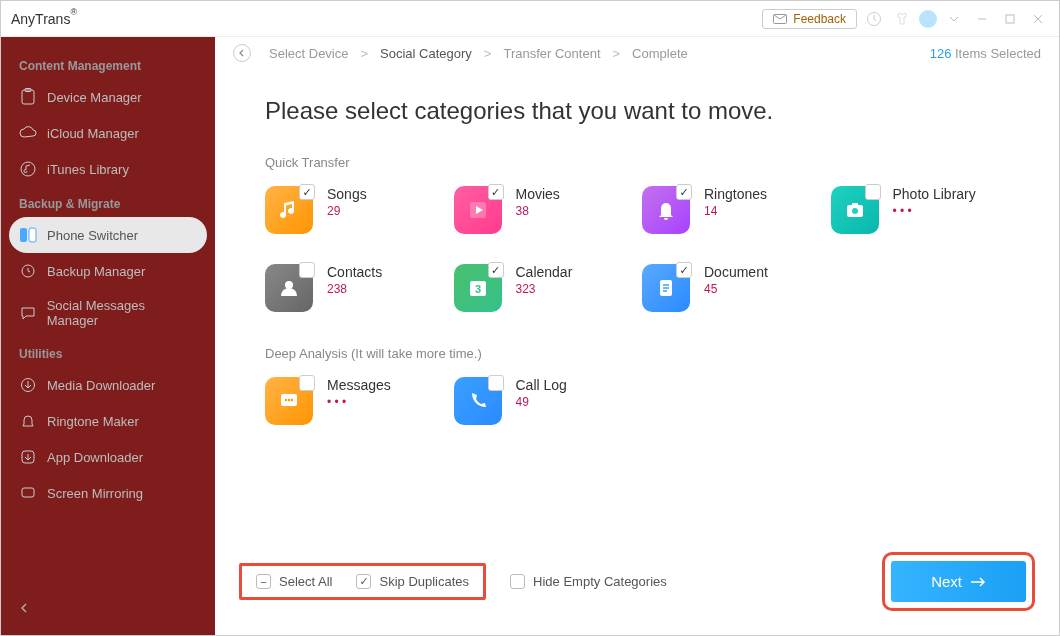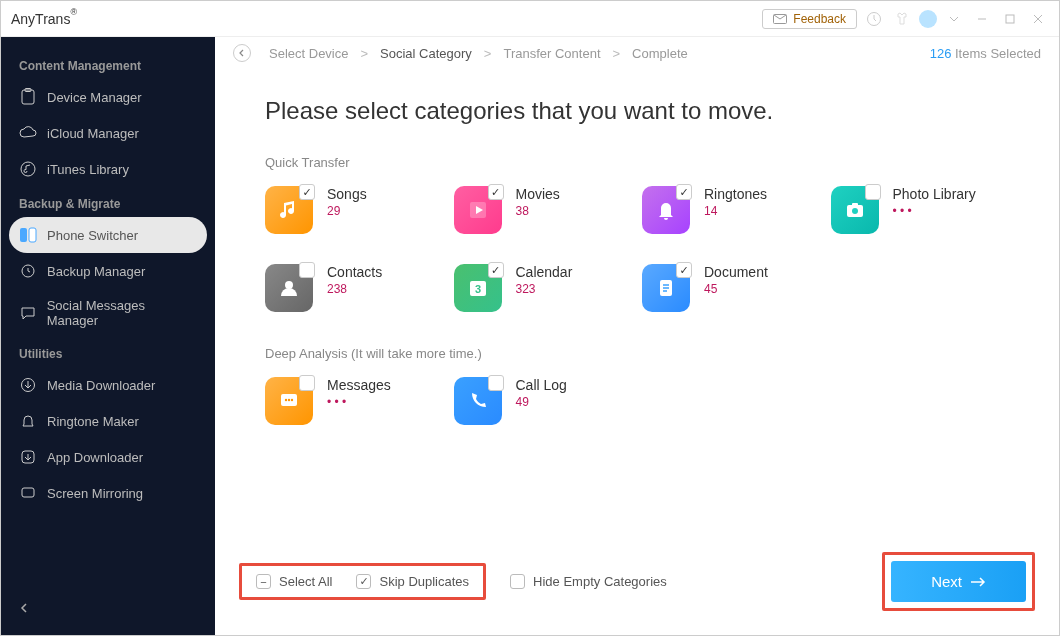--- a/index.html
+++ b/index.html
@@ -10,21 +10,21 @@
   .titlebar { height: 36px; display: flex; align-items: center; padding: 0 10px; border-bottom: 1px solid #eee; font-size: 14px; color: #333; }
   .titlebar .app-name { font-weight: 500; flex: 0 0 auto; }
   .titlebar .app-name sup { font-size: 9px; position: relative; top: -3px; }
   .titlebar .spacer { flex: 1; }
   .titlebar .feedback { display: flex; align-items: center; gap: 6px; border: 1px solid #ccc; border-radius: 3px; padding: 2px 10px; font-size: 12px; color: #a16207; cursor: pointer; }
   .titlebar .icon-btn { width: 22px; height: 22px; display: flex; align-items: center; justify-content: center; color: #bbb; margin-left: 6px; cursor: pointer; }
   .titlebar .avatar { width: 18px; height: 18px; border-radius: 50%; background: #b9e3ff; margin-left: 6px; }
 
   
   .main { flex: 1; display: flex; min-height: 0; }
-  .sidebar { width: 214px; background: #0f172a; padding: 12px 0; font-size: 13px; color: #b8b8b8; display: flex; flex-direction: column; }
+  .sidebar { width: 214px; background: #7f1d1d; padding: 12px 0; font-size: 13px; color: #b8b8b8; display: flex; flex-direction: column; }
   .sidebar .section-title { padding: 6px 18px; font-size: 12px; color: #999; font-weight: 600; margin-top: 4px; }
   .sidebar .item { display: flex; align-items: center; gap: 10px; padding: 9px 18px; cursor: pointer; color: #bdbdbd; }
   .sidebar .item.active { background: #e8e8e8; border-radius: 18px; margin: 0 8px; padding-left: 10px; color: #555; }
   .sidebar .item .icn { width: 18px; height: 18px; display: flex; align-items: center; justify-content: center; }
   .sidebar .collapse { margin-top: auto; padding: 10px 18px; color: #aaa; cursor: pointer; }
 
   .content { flex: 1; display: flex; flex-direction: column; }
 
   .topbar { height: 32px; display: flex; align-items: center; padding: 6px 18px; font-size: 13px; color: #999; gap: 12px; }
   .topbar .back { width: 18px; height: 18px; border: 1px solid #ccc; border-radius: 50%; display: flex; align-items: center; justify-content: center; font-size: 11px; color: #888; cursor: pointer; margin-right: 6px;}
@@ -44,21 +44,21 @@
   .cat .check { position: absolute; top: -2px; right: -2px; width: 16px; height: 16px; background: #fff; border: 1px solid #ccc; border-radius: 3px; display: flex; align-items: center; justify-content: center; font-size: 11px; color: #333; }
   .cat .txt .name { font-size: 14px; color: #333; font-weight: 500; }
   .cat .txt .count { font-size: 12px; color: #be185d; margin-top: 2px; }
   .c-orange{background:linear-gradient(135deg,#ffb347,#ff9500);} .c-pink{background:linear-gradient(135deg,#ff5fa2,#ff3b8d);} .c-purple{background:linear-gradient(135deg,#c471ed,#a742ff);} .c-cyan{background:linear-gradient(135deg,#1fd1c1,#09b8ad);} .c-grey{background:linear-gradient(135deg,#888,#666);} .c-green{background:linear-gradient(135deg,#4ac06f,#35c18b);} .c-blue{background:linear-gradient(135deg,#5aa9ff,#2a8bff);} .c-blue2{background:linear-gradient(135deg,#3aa0ff,#2a8bff);}
 
   .footer { padding: 16px 24px 24px 24px; display: flex; align-items: center; gap: 24px; }
   .footer .hl { border: 3px solid #e74c3c; padding: 8px 14px; display: flex; gap: 24px; border-radius: 2px; }
   .footer .opt { display: flex; align-items: center; gap: 8px; font-size: 13px; color: #555; cursor: pointer; }
   .footer .cb { width: 15px; height: 15px; border: 1px solid #bbb; border-radius: 3px; display:flex;align-items:center;justify-content:center;font-size:11px;color:#555; }
   .footer .spacer { flex: 1; }
-  .footer .next-hl { border: 3px solid #e74c3c; padding: 6px; border-radius: 2px; }
+  .footer .next-hl { border: 3px solid #e74c3c; padding: 6px; border-radius: 10px; }
   .footer .next { background: linear-gradient(90deg,#36b4ff,#1aa0f5); color:#fff; border:none; padding: 12px 40px; font-size: 15px; border-radius: 3px; cursor:pointer; display:flex;align-items:center;gap:8px;}
 
   svg { display:block; }
 </style>
 </head>
 <body>
 
 <div class="window">
 
   <div class="titlebar">

